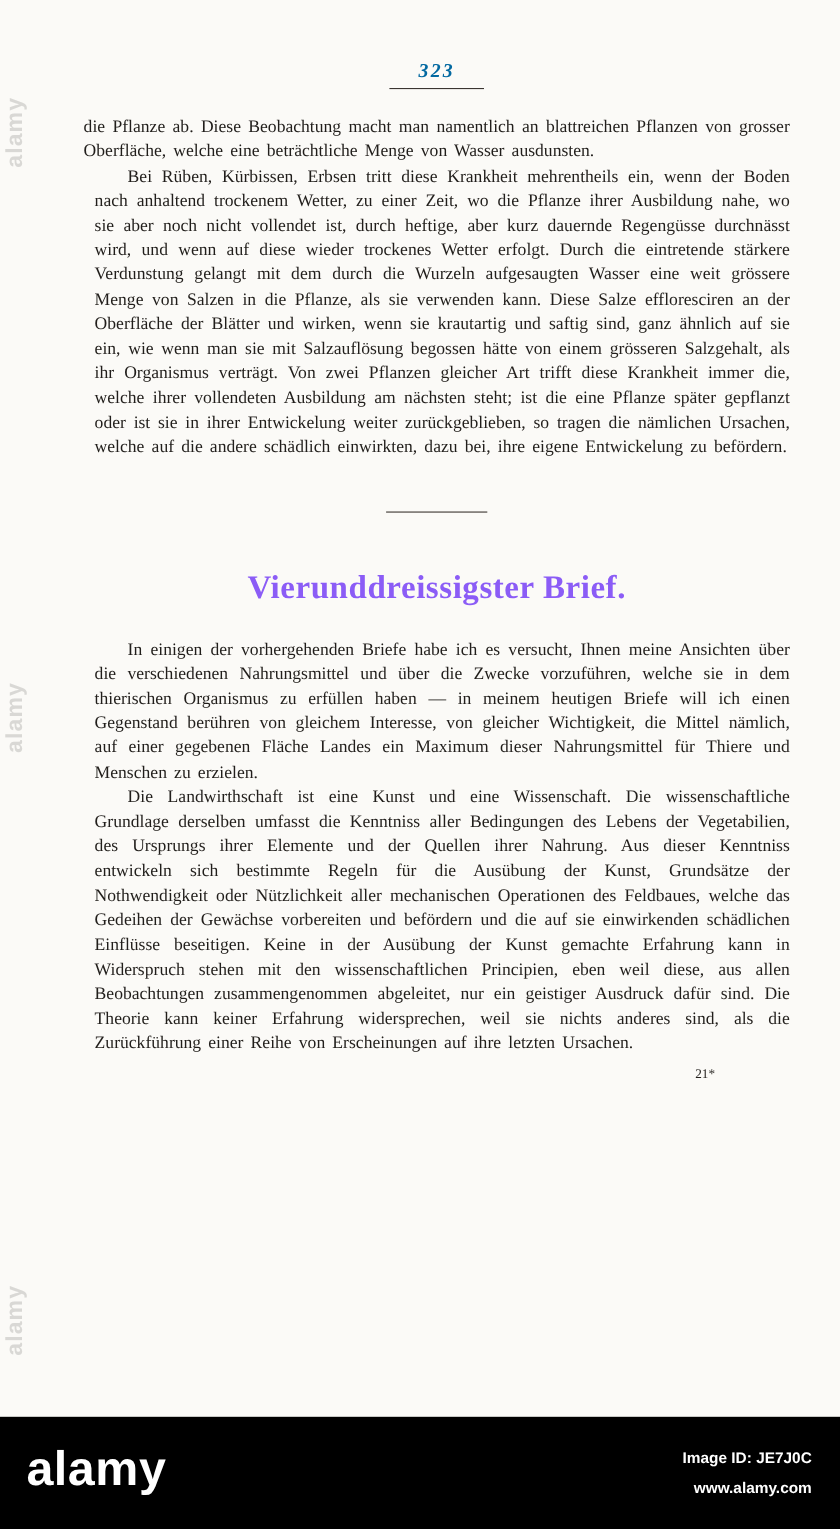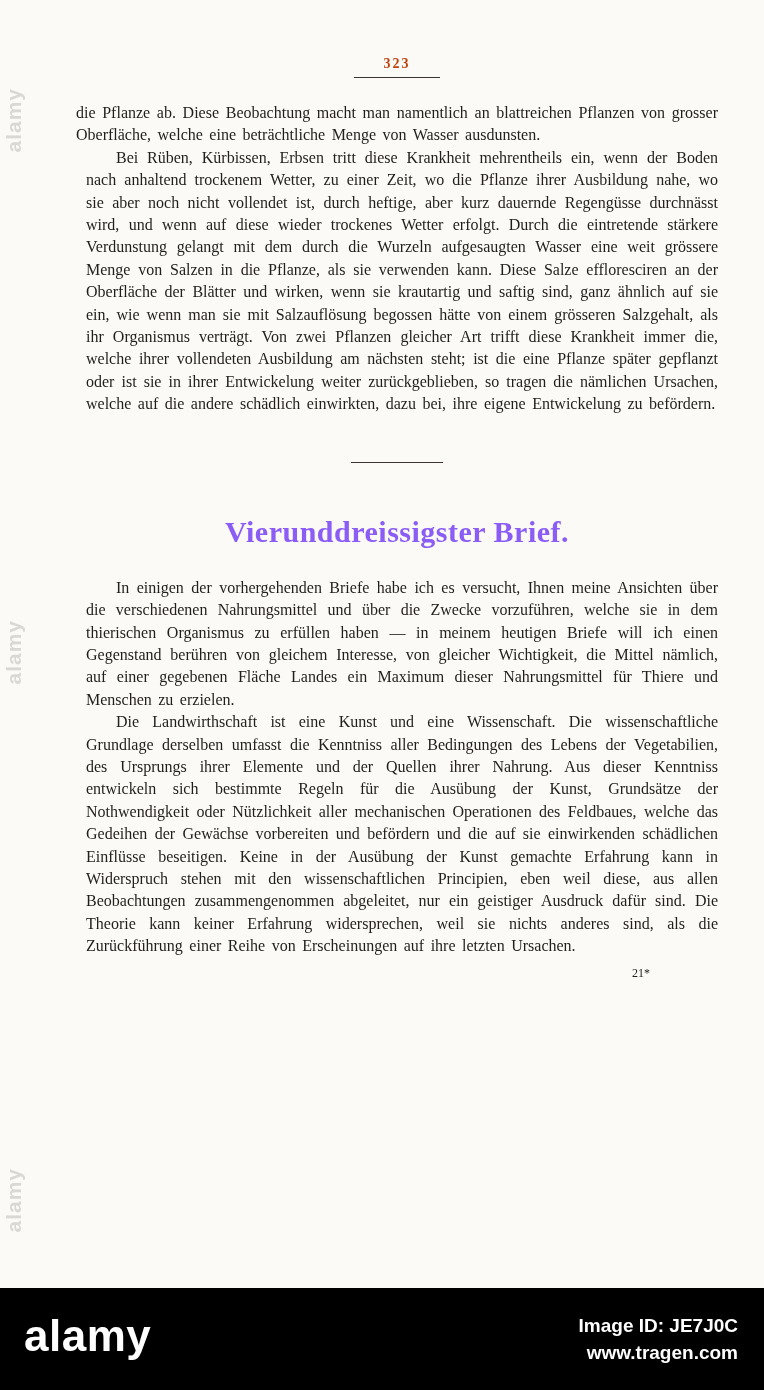--- a/index.html
+++ b/index.html
@@ -16,24 +16,25 @@
   }
   .page {
     position: absolute;
     top: 0; left: 0; right: 0; bottom: 102px;
     box-sizing: border-box;
     padding: 54px 46px 0 76px;
     color: #211f1d;
   }
   .page-number-wrap { text-align: center; }
   .page-number {
-    font-size: 14px;
+    font-size: 18px;
     letter-spacing: 2px;
     font-weight: bold;
-    color: #c2410c;
+    color: #0369a1;
+    font-style: italic;
   }
   .page-number-rule {
     width: 86px;
     border-bottom: 1.6px solid #3a3531;
     margin: 5px auto 24px auto;
   }
   p.body {
     margin: 0;
     font-size: 16px;
     line-height: 22.4px;
@@ -95,21 +96,21 @@
   }
   .wm-logo {
     font-size: 44px;
     font-weight: bold;
     letter-spacing: 0.5px;
     line-height: 1;
     padding-bottom: 6px;
   }
   .wm-idblock {
     text-align: right;
-    font-size: 19px;
+    font-size: 14px;
     line-height: 27px;
     font-weight: bold;
   }
 </style>
 </head>
 <body>
 
 <div class="photo">
 
   <div class="page">
@@ -134,17 +135,17 @@
   </div>
 
   <span class="side-wm wm1">alamy</span>
   <span class="side-wm wm2">alamy</span>
   <span class="side-wm wm3">alamy</span>
 
   <div class="wm-bar">
     <span class="wm-logo">alamy</span>
     <div class="wm-idblock">
       <div>Image ID: JE7J0C</div>
-      <div>www.tragen.com</div>
+      <div>www.alamy.com</div>
     </div>
   </div>
 
 </div>
 
 </body></html>

